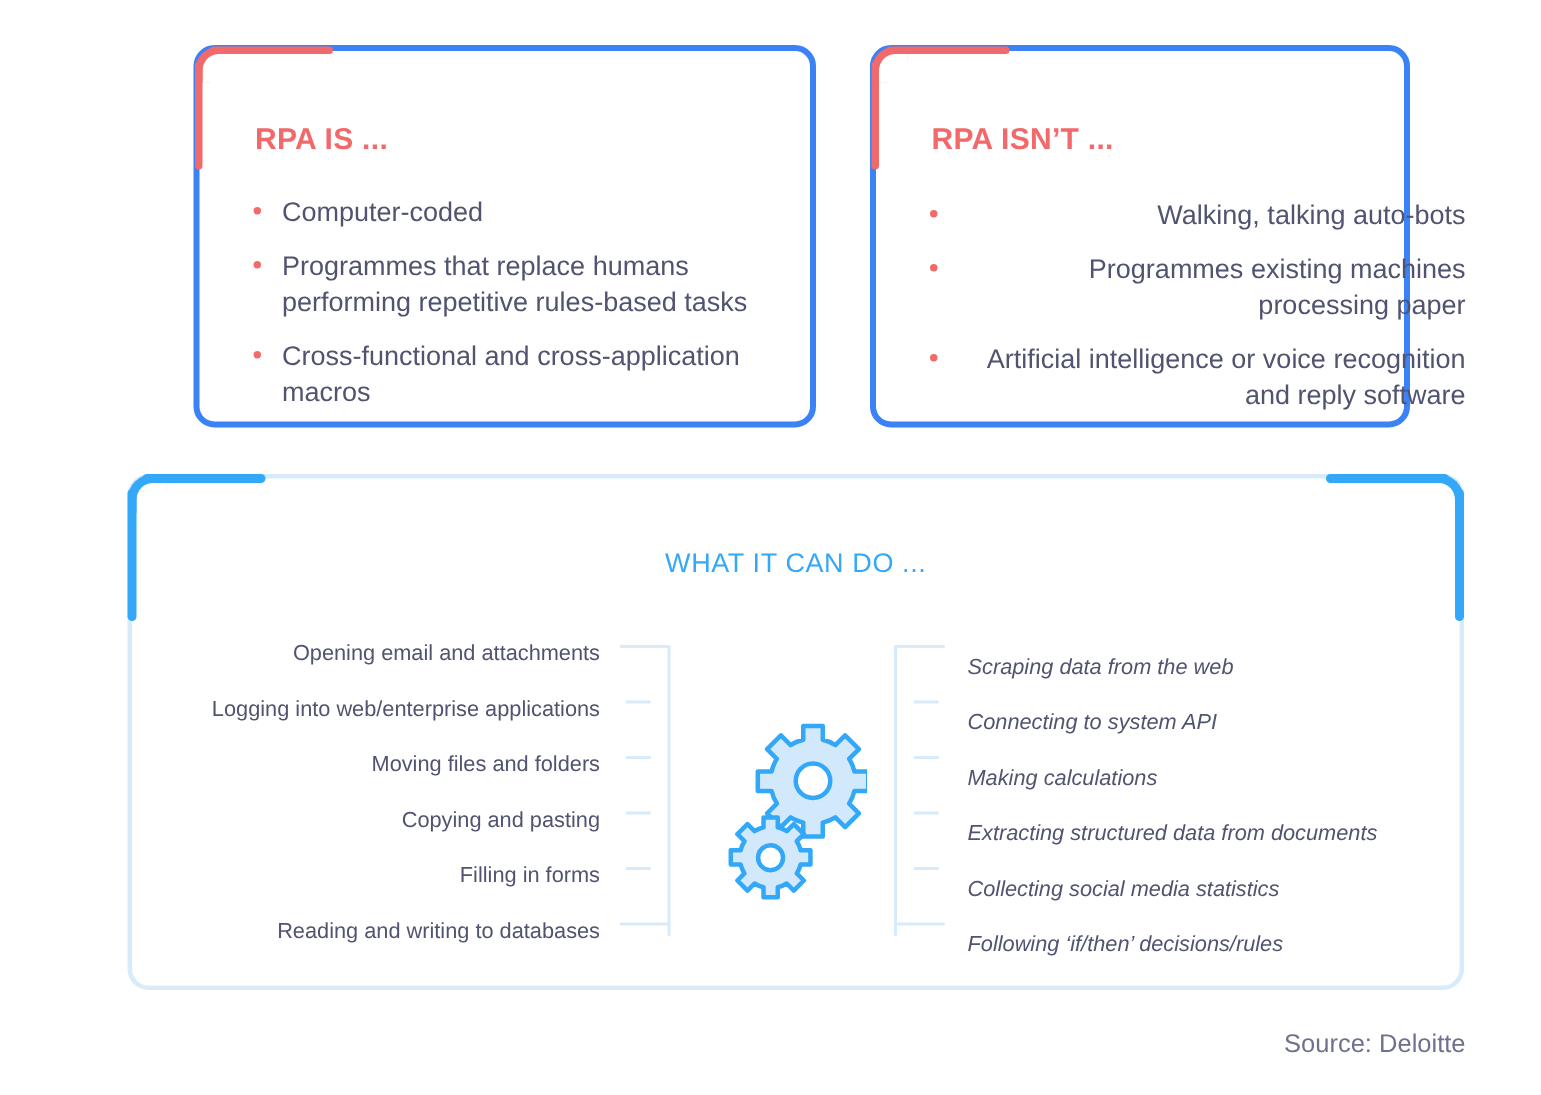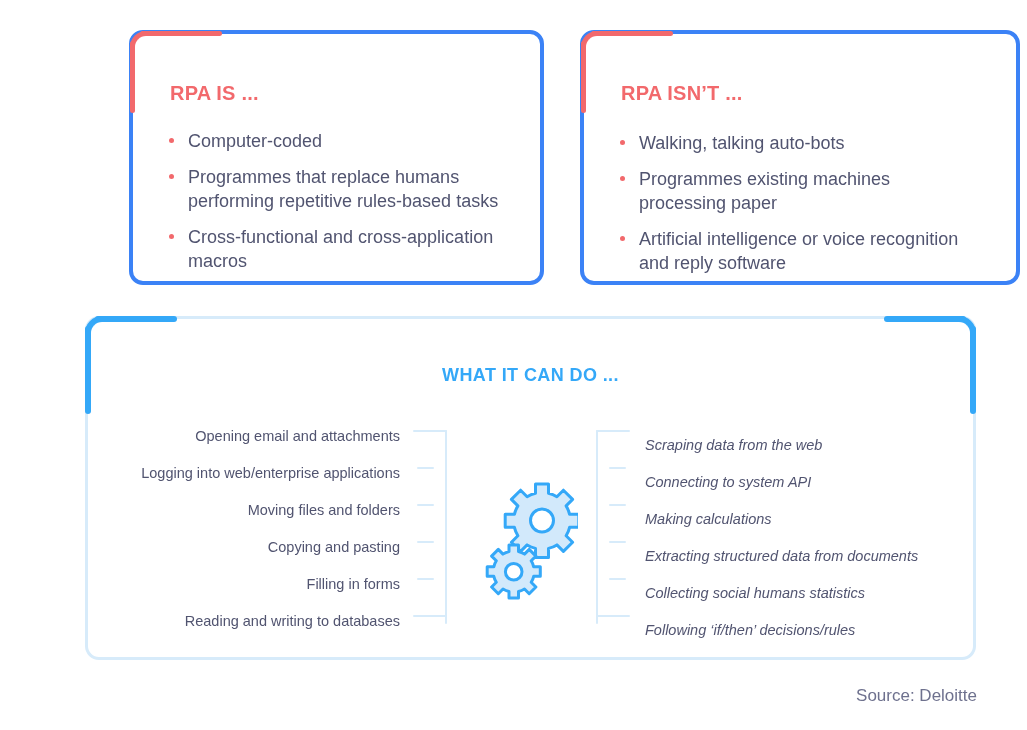--- a/index.html
+++ b/index.html
@@ -160,21 +160,21 @@
     border-top-right-radius: 17px;
   }
 
   .blue-title {
     position: absolute;
     left: 0;
     right: 0;
     text-align: center;
     color: #34A8F8;
     font-size: 18px;
-    font-weight: bold;
+    font-weight: normal;
     letter-spacing: 0.4px;
   }
 
   
   .cap-col {
     position: absolute;
     width: 290px;
   }
   .cap-row {
     height: 37px;
@@ -247,21 +247,21 @@
         <span class="dot"></span>
         <span>Programmes that replace humans performing repetitive rules-based tasks</span>
       </li>
       <li>
         <span class="dot"></span>
         <span>Cross-functional and cross-application macros</span>
       </li>
     </ul>
   </div>
 
-  <div class="card card-red" style="left:536px; top:30px; width:440px; height:255px;">
+  <div class="card card-red" style="left:536px; top:30px; width:360px; height:255px;text-align:right;">
     <div class="accent">
       <div class="v"></div>
       <div class="h"></div>
       <div class="corner"></div>
     </div>
     <div class="card-title" style="left:37px; top:48px;">RPA ISN’T ...</div>
     <ul class="bullets" style="left:33px; top:97px; width:360px;">
       <li>
         <span class="dot"></span>
         <span>Walking, talking auto-bots</span>
@@ -351,21 +351,21 @@
       <div class="cap-row">
         <span>Connecting to system API</span>
       </div>
       <div class="cap-row">
         <span>Making calculations</span>
       </div>
       <div class="cap-row">
         <span>Extracting structured data from documents</span>
       </div>
       <div class="cap-row">
-        <span>Collecting social humans statistics</span>
+        <span>Collecting social media statistics</span>
       </div>
       <div class="cap-row">
         <span>Following ‘if/then’ decisions/rules</span>
       </div>
     </div>
   </div>
 
   <div class="source" style="right:50px; top:686px;">Source: Deloitte</div>
 
 </div>

